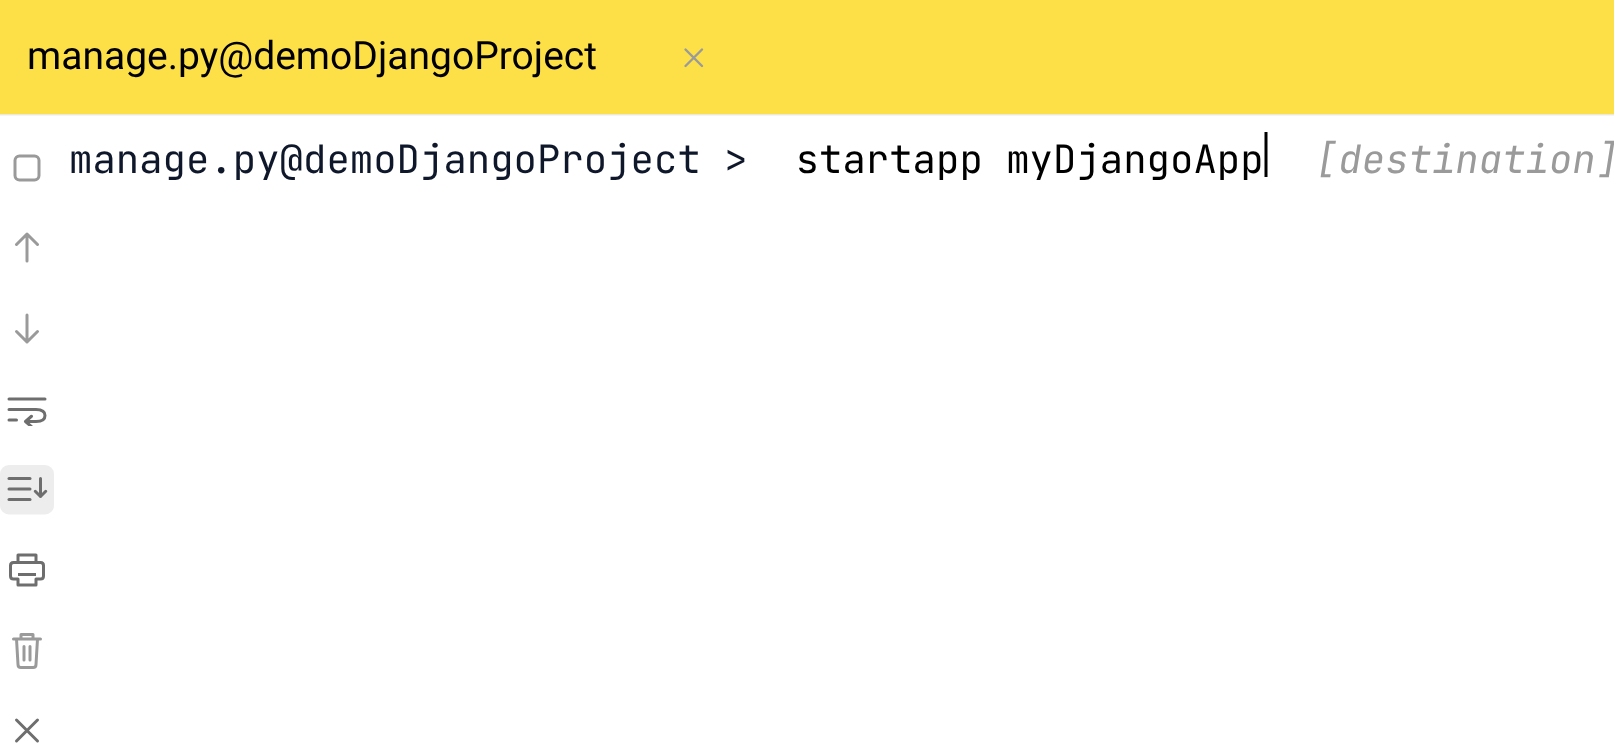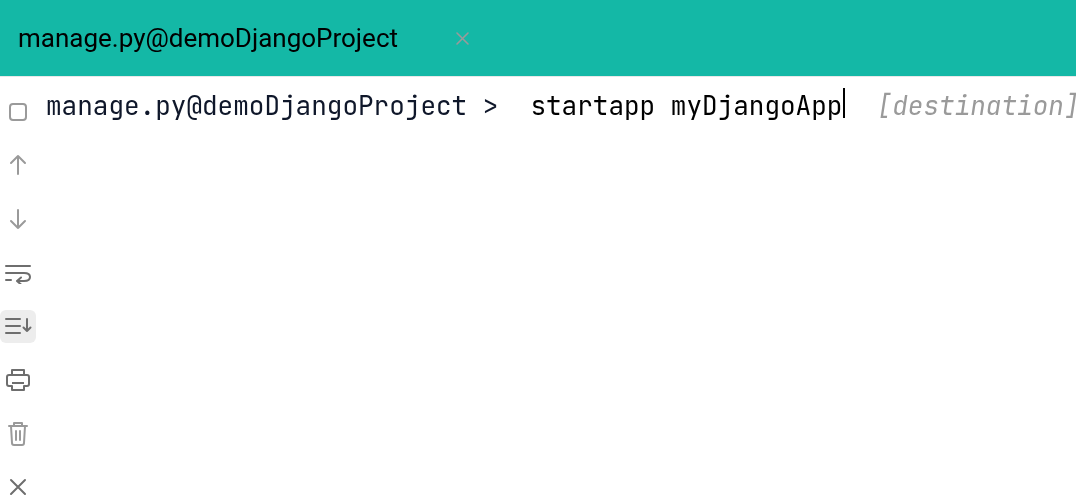--- a/index.html
+++ b/index.html
@@ -9,21 +9,21 @@
     }
     body {
       width: 1076px;
       height: 504px;
       font-family: -apple-system, BlinkMacSystemFont, "Segoe UI", Roboto, sans-serif;
       background: #ffffff;
       overflow: hidden;
     }
     .tabbar {
       height: 77px;
-      background: #14b8a6;
+      background: #fde047;
       border-bottom: 1px solid #e8e8e8;
       display: flex;
       align-items: center;
     }
     .tab {
       display: flex;
       align-items: center;
       padding: 0 18px 0 18px;
       height: 100%;
       cursor: pointer;

